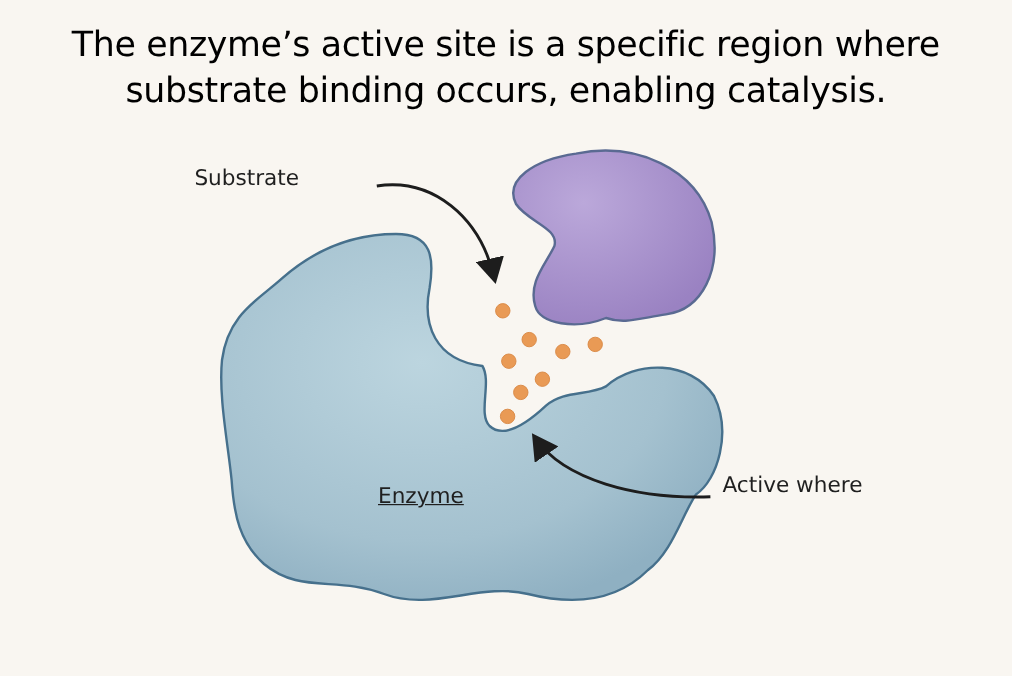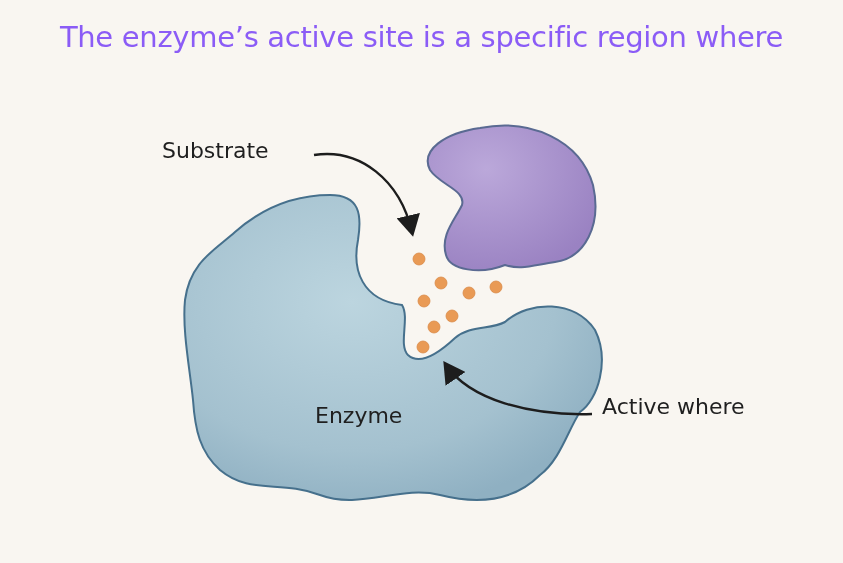--- a/index.html
+++ b/index.html
@@ -4,36 +4,37 @@
 <style>
   html, body { margin: 0; padding: 0; }
   body {
     width: 843px; height: 563px; overflow: hidden;
     background: #f9f6f1;
     font-family: "DejaVu Sans", "Liberation Sans", sans-serif;
     position: relative;
   }
   .caption {
     position: absolute; left: 0; top: 18px; width: 843px;
-    text-align: center; color: #8b5cf6;
+    text-align: center; color: #000000;
     font-size: 29px; line-height: 38px; letter-spacing: -0.3px;
   }
   svg.diagram { position: absolute; left: 0; top: 0; }
   .label {
-    position: absolute; color: #1f1f1f; font-size: 22px; white-space: nowrap;
+    position: absolute; color: #1f1f1f; font-size: 18px; white-space: nowrap;
   }
   .lbl-substrate { left: 162px; top: 138px; }
-  .lbl-enzyme { left: 315px; top: 403px; }
+  .lbl-enzyme { left: 315px; top: 403px; text-decoration: underline; }
   .lbl-active { left: 602px; top: 394px; }
 </style>
 </head>
 <body>
 
 <div class="caption">
   <div>The enzyme’s active site is a specific region where</div>
+  <div>substrate binding occurs, enabling catalysis.</div>
 </div>
 
 <svg class="diagram" width="843" height="563" viewBox="0 0 843 563">
   <defs>
     <radialGradient id="enzGrad" cx="40%" cy="35%" r="70%">
       <stop offset="0%" stop-color="#bcd5df"></stop>
       <stop offset="70%" stop-color="#a4c1cf"></stop>
       <stop offset="100%" stop-color="#8fb0c2"></stop>
     </radialGradient>
     <radialGradient id="purGrad" cx="35%" cy="30%" r="75%">

